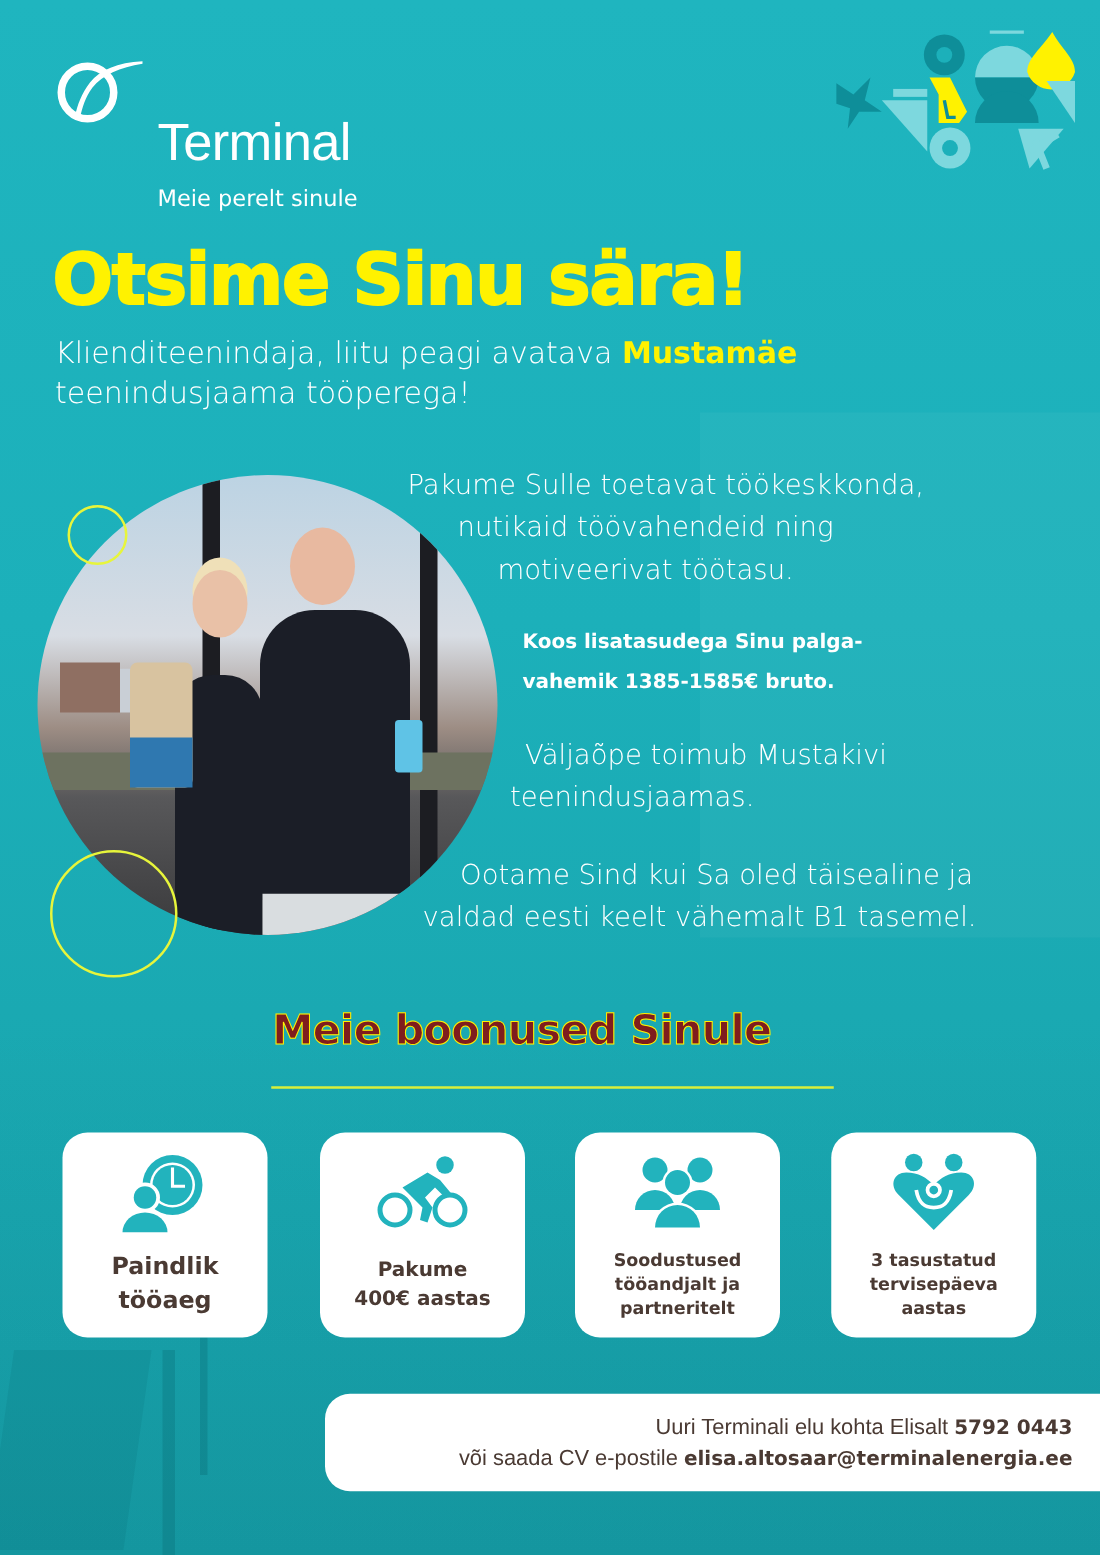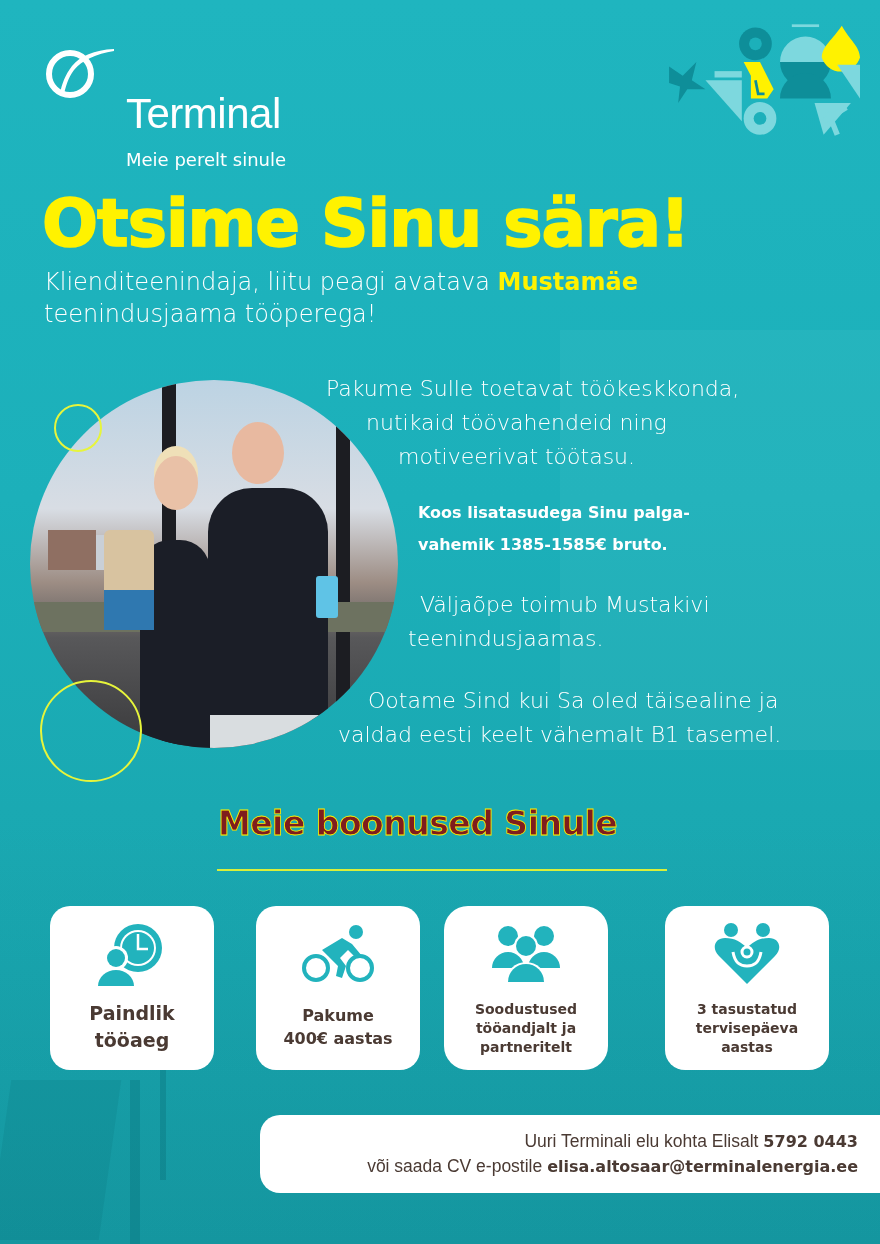--- a/index.html
+++ b/index.html
@@ -21,21 +21,21 @@
     .logo { position: absolute; left: 44px; top: 44px; display: flex; align-items: flex-start; }
     .logo-mark { width: 72px; height: 58px; }
     .logo-text { margin-left: 10px; }
     .logo-name { font-family: "Liberation Sans", sans-serif; font-size: 42px; font-weight: 400; line-height: 46px; letter-spacing: -0.5px; color: #fff; margin-top: 47px; }
     .logo-tagline { font-family: "DejaVu Sans", sans-serif; font-size: 18px; line-height: 22px; margin-top: 12px; color: #fff; }
 
     
     .deco { position: absolute; left: 660px; top: 20px; width: 200px; height: 125px; }
 
     
-    .headline { position: absolute; left: 42px; top: 186px; font-family: "DejaVu Sans", sans-serif; font-weight: 900; font-size: 66px; line-height: 76px; color: #fff200; letter-spacing: -1px; -webkit-text-stroke: 1.6px #fff200; }
+    .headline { position: absolute; left: 42px; top: 186px; font-family: "DejaVu Sans", sans-serif; font-weight: 900; font-size: 57px; line-height: 76px; color: #fff200; letter-spacing: -1px; -webkit-text-stroke: 1.6px #fff200; }
     .subhead { position: absolute; left: 44px; top: 266px; font-size: 24px; line-height: 32px; font-family: "DejaVu Sans", sans-serif; font-weight: 300; color: #fff; width: 700px; }
     .subhead .hl { color: #fff200; font-weight: 700; }
 
     
     .photo { position: absolute; left: 30px; top: 380px; width: 368px; height: 368px; border-radius: 50%; overflow: hidden; background: linear-gradient(180deg, #bcd3e3 0%, #d8dde4 35%, #9d8d84 55%, #58585a 70%, #3a3a3c 100%); }
     .photo .window-bar { position: absolute; top: 0; width: 14px; height: 368px; background: #1c1d22; }
     .photo .bldg { position: absolute; background: #8f6f62; }
     .photo .ground { position: absolute; left: 0; top: 222px; width: 368px; height: 30px; background: #6d7260; }
     .photo .person { position: absolute; background: #1b1e27; }
     .photo .head { position: absolute; border-radius: 50%; background: #e8b9a0; }
@@ -55,21 +55,21 @@
     .info4 .l1 { padding-left: 30px; display: block; }
 
     
     .bonus-title { position: absolute; left: 0; width: 835px; top: 800px; text-align: center; font-family: "DejaVu Sans", sans-serif; font-weight: 900; font-size: 33px; line-height: 48px; color: #7f1d1d; letter-spacing: -0.5px; -webkit-text-stroke: 0.8px #fff200; }
     .bonus-line { position: absolute; left: 217px; top: 869px; width: 450px; height: 1.5px; background: #d9ef3a; }
 
     .cards { position: absolute; left: 50px; top: 906px; width: 780px; height: 165px; }
     .card { position: absolute; top: 0; width: 164px; height: 164px; background: #fff; border-radius: 20px; display: flex; flex-direction: column; align-items: center; }
     .card .icon { margin-top: 14px; width: 76px; height: 66px; }
     .card .label { color: #4a3a33; font-family: "DejaVu Sans", sans-serif; font-weight: 700; text-align: center; }
-    .c1 { left: 0; } .c2 { left: 206px; } .c3 { left: 394px; border-radius: 24px; } .c4 { left: 615px; }
+    .c1 { left: 0; } .c2 { left: 206px; } .c3 { left: 410px; } .c4 { left: 615px; }
     .c1 .label { font-size: 19px; line-height: 27px; margin-top: 14px; }
     .c2 .label { font-size: 16px; line-height: 23px; margin-top: 18px; }
     .c3 .label, .c4 .label { font-size: 14px; line-height: 19px; margin-top: 14px; }
 
     
     .contact { position: absolute; left: 260px; top: 1115px; width: 640px; height: 78px; background: #fff; border-radius: 20px 0 0 20px; padding: 14px 42px 0 0; text-align: right; color: #4a3a33; font-family: "Liberation Sans", sans-serif; font-size: 17.5px; line-height: 25px; font-weight: 300; }
     .contact b { font-weight: 700; font-family: "DejaVu Sans", sans-serif; font-size: 16px; }
   </style>
 </head>
 <body>

